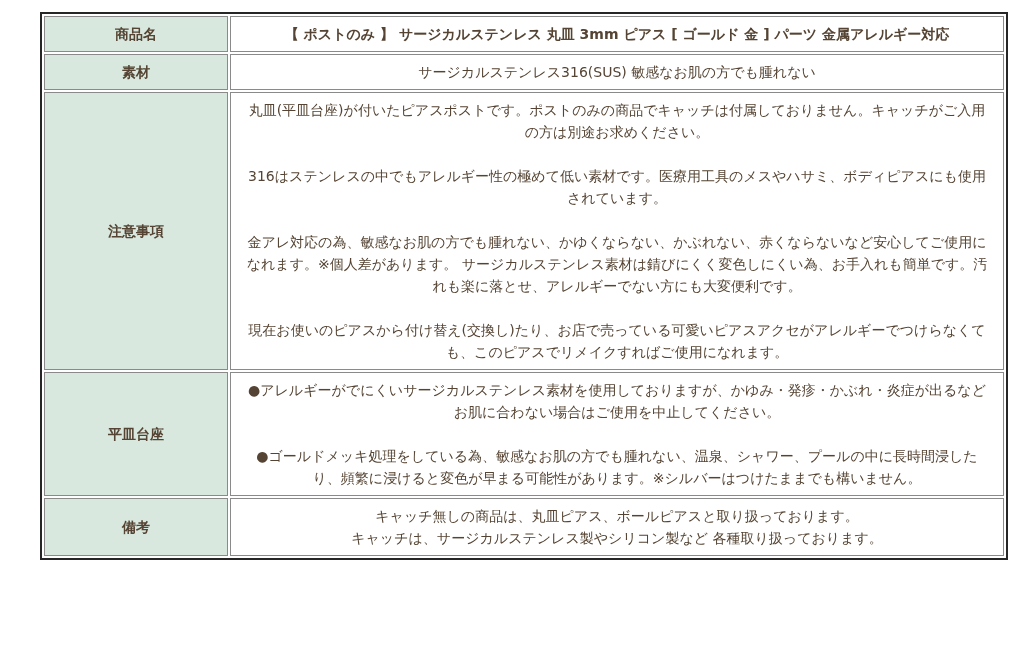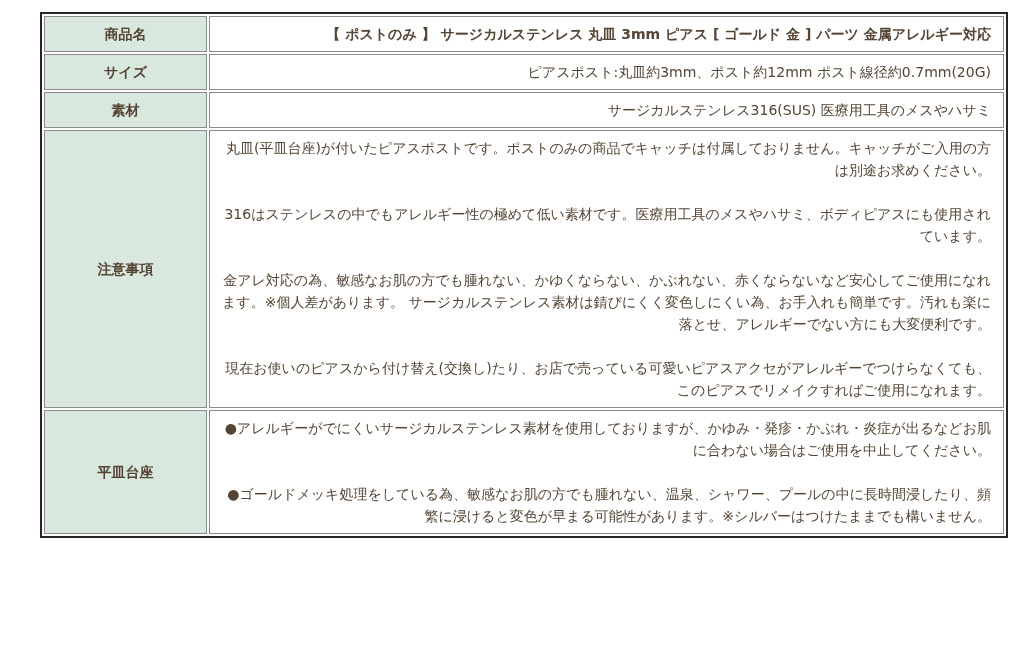--- a/index.html
+++ b/index.html
@@ -25,67 +25,68 @@
   }
   table.spec-table th,
   table.spec-table td {
     border: 1px solid #8a8a8a;
     font-size: 14px;
     line-height: 22px;
     color: #554433;
     box-sizing: border-box;
   }
   table.spec-table th {
-    width: 163px;
+    width: 184px;
     background: #d9e8df;
     font-weight: bold;
     text-align: center;
     vertical-align: middle;
     padding: 0 8px;
   }
   table.spec-table td {
     background: #ffffff;
-    text-align: right;
+    text-align: center;
     vertical-align: middle;
     padding: 6px 12px;
     white-space: pre-line;
     word-break: break-word;
   }
   td.value-bold { font-weight: bold; }
   tr.row-short th, tr.row-short td { height: 34px; }
 </style>
 </head>
 <body>
 
 <div class="page">
   <table class="spec-table">
     <tbody>
       <tr class="row-short">
         <th>商品名</th>
         <td class="value-bold">【 ポストのみ 】 サージカルステンレス 丸皿 3mm ピアス [ ゴールド 金 ] パーツ 金属アレルギー対応</td>
       </tr>
       <tr class="row-short">
-        <th>サイズ</th>
-        <td>ピアスポスト:丸皿約3mm、ポスト約12mm ポスト線径約0.7mm(20G)</td>
-      </tr>
-      <tr class="row-short">
         <th>素材</th>
-        <td>サージカルステンレス316(SUS) 医療用工具のメスやハサミ</td>
+        <td>サージカルステンレス316(SUS) 敏感なお肌の方でも腫れない</td>
       </tr>
       <tr>
         <th>注意事項</th>
         <td>丸皿(平皿台座)が付いたピアスポストです。ポストのみの商品でキャッチは付属しておりません。キャッチがご入用の方は別途お求めください。
 
 316はステンレスの中でもアレルギー性の極めて低い素材です。医療用工具のメスやハサミ、ボディピアスにも使用されています。
 
 金アレ対応の為、敏感なお肌の方でも腫れない、かゆくならない、かぶれない、赤くならないなど安心してご使用になれます。※個人差があります。 サージカルステンレス素材は錆びにくく変色しにくい為、お手入れも簡単です。汚れも楽に落とせ、アレルギーでない方にも大変便利です。
 
 現在お使いのピアスから付け替え(交換し)たり、お店で売っている可愛いピアスアクセがアレルギーでつけらなくても、このピアスでリメイクすればご使用になれます。</td>
       </tr>
       <tr>
         <th>平皿台座</th>
         <td>●アレルギーがでにくいサージカルステンレス素材を使用しておりますが、かゆみ・発疹・かぶれ・炎症が出るなどお肌に合わない場合はご使用を中止してください。
 
 ●ゴールドメッキ処理をしている為、敏感なお肌の方でも腫れない、温泉、シャワー、プールの中に長時間浸したり、頻繁に浸けると変色が早まる可能性があります。※シルバーはつけたままでも構いません。</td>
       </tr>
+      <tr>
+        <th>備考</th>
+        <td>キャッチ無しの商品は、丸皿ピアス、ボールピアスと取り扱っております。
+キャッチは、サージカルステンレス製やシリコン製など 各種取り扱っております。</td>
+      </tr>
     </tbody>
   </table>
 </div>
 
 </body></html>

